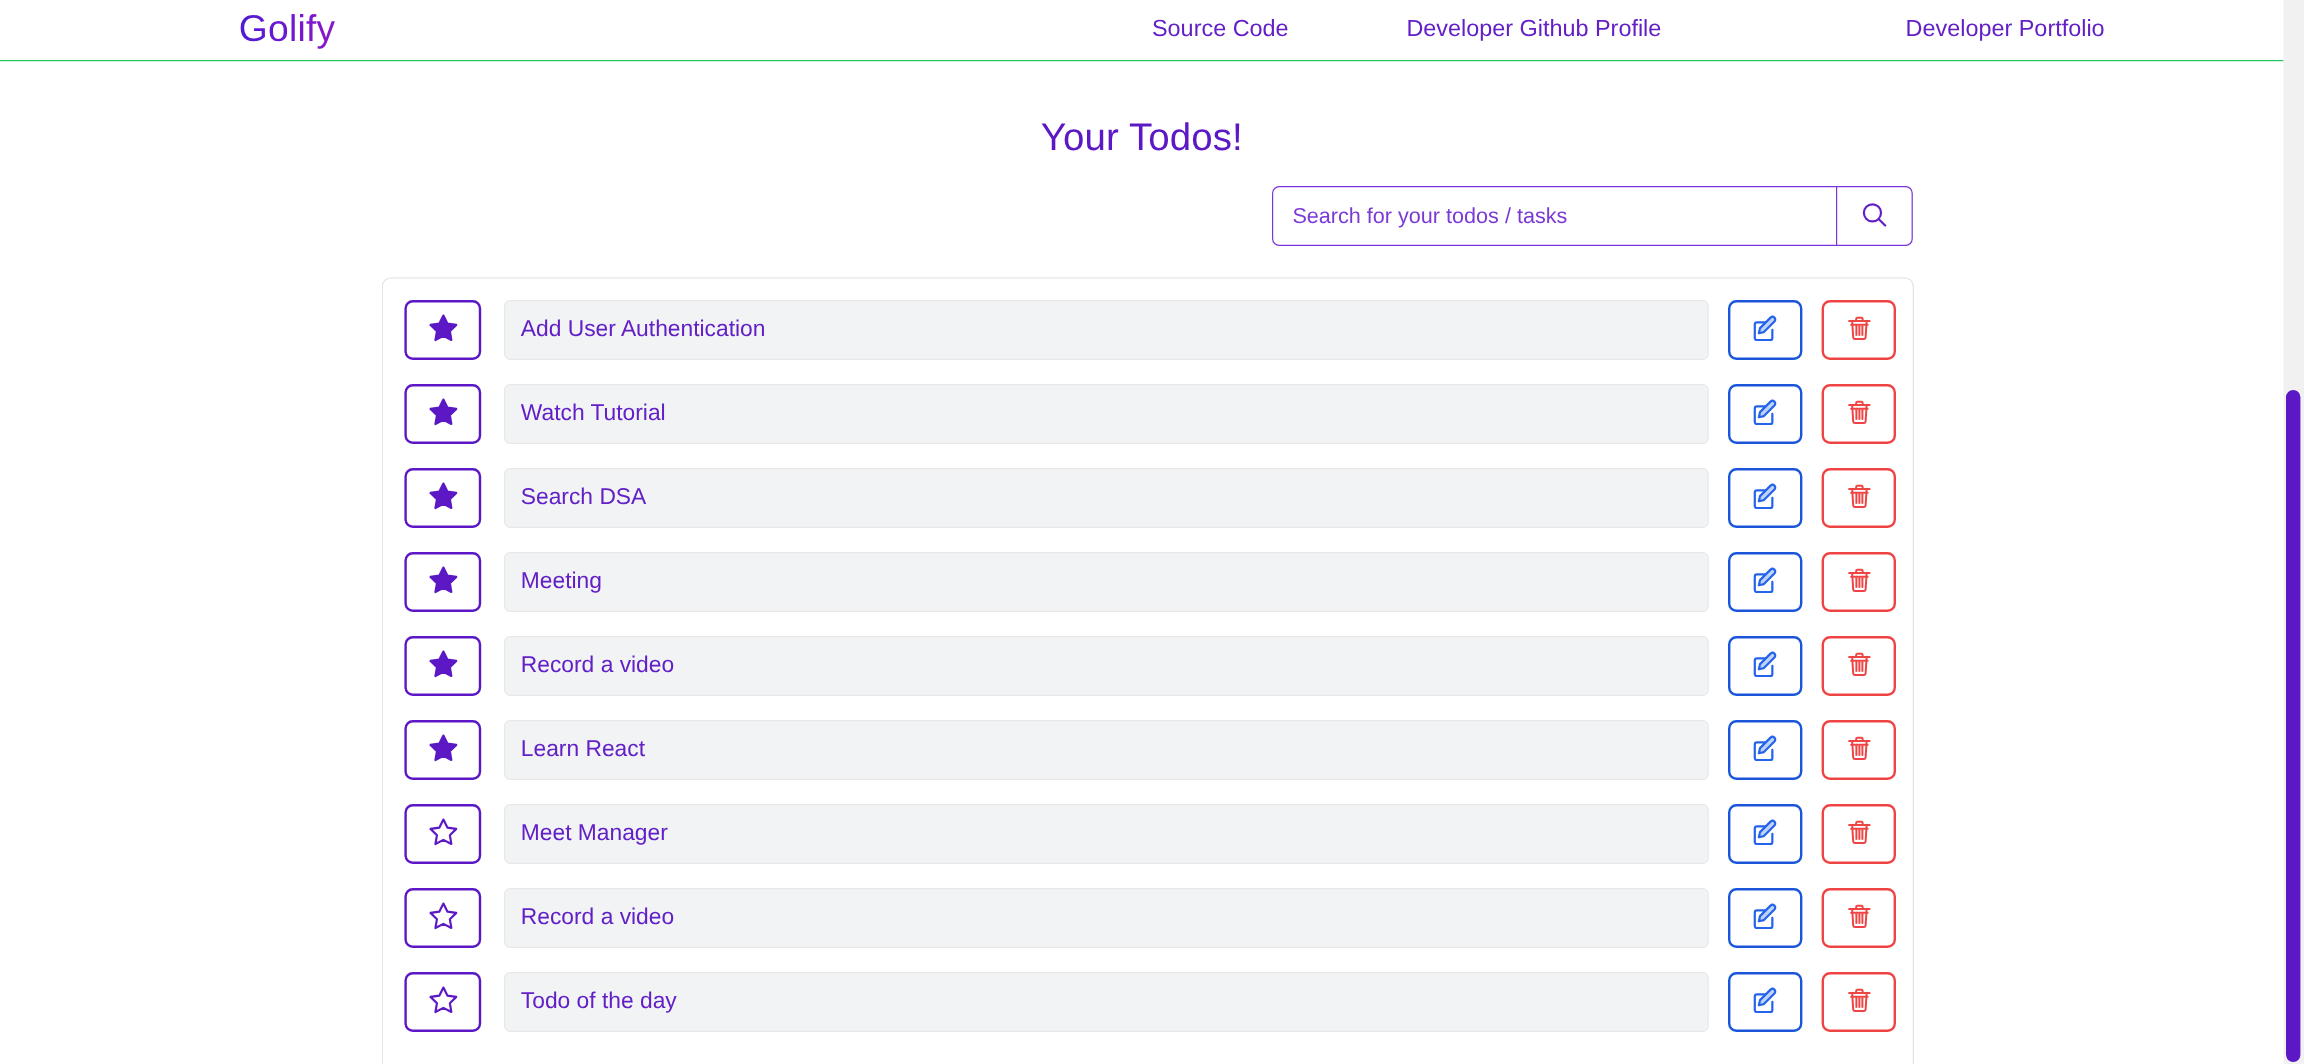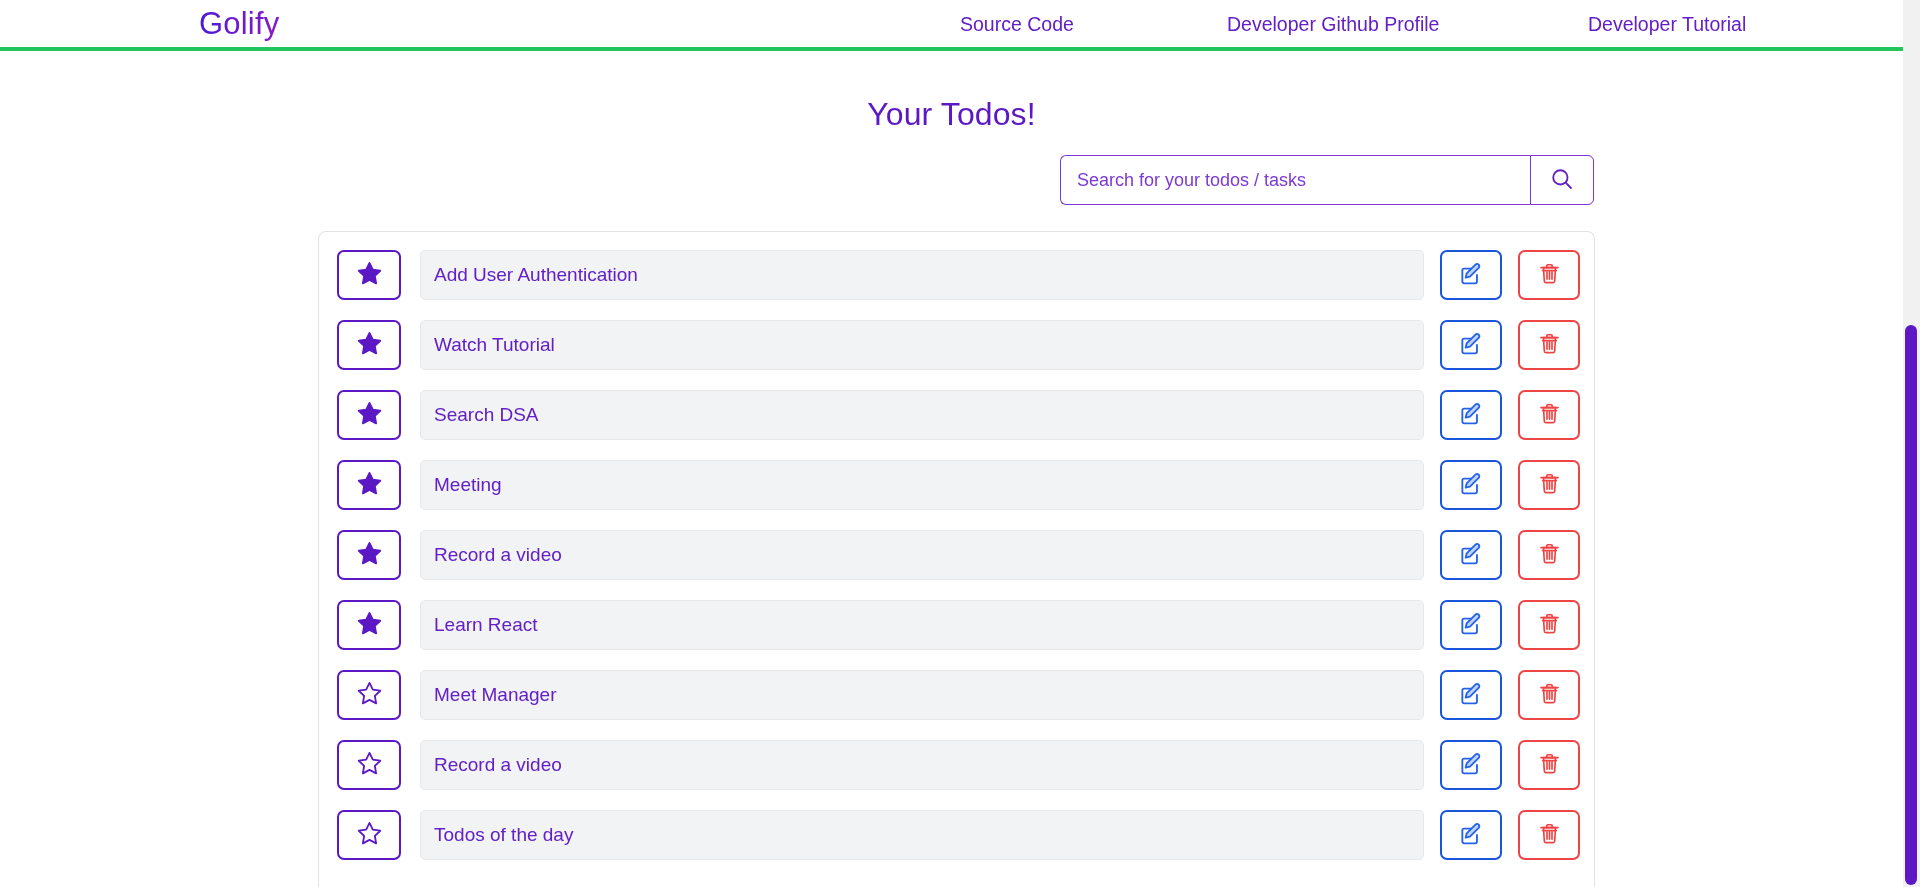--- a/index.html
+++ b/index.html
@@ -26,21 +26,21 @@
     width: 12px; height: 560px;
     background: #5b18c4;
     border-radius: 7px;
   }
 
   
   #navbar {
     position: relative;
     height: 51px;
     width: 1903px;
-    border-bottom: 4px solid #22c55e;
+    border-bottom: 1px solid #22c55e;
     background: #fff;
   }
   #brand {
     position: absolute;
     left: 199px; top: 0px;
     height: 50px;
     line-height: 48px;
     font-size: 31px;
     font-weight: 400;
     letter-spacing: .2px;
@@ -55,21 +55,21 @@
     position: absolute;
     top: 0; height: 50px;
     line-height: 48px;
     font-size: 19.5px;
     color: #6320c6;
     text-decoration: none;
     white-space: nowrap;
     cursor: pointer;
   }
   #nav-0 { left: 960px; text-align: right; }
-  #nav-1 { left: 1227px; }
+  #nav-1 { left: 1172px; }
   #nav-2 { left: 1588px; }
 
   
   #page-title {
     position: absolute;
     top: 75px; left: 0;
     width: 1903px;
     text-align: center;
     font-size: 32px;
     font-weight: normal;
@@ -168,21 +168,21 @@
   .edit-btn { border: 2px solid #1a56db; }
   .del-btn  { border: 2px solid #ef4444; }
 </style>
 </head>
 <body>
 
 <div id="navbar">
   <div id="brand">Golify</div>
   <a class="nav-link" id="nav-0">Source Code</a>
   <a class="nav-link" id="nav-1">Developer Github Profile</a>
-  <a class="nav-link" id="nav-2">Developer Tutorial</a>
+  <a class="nav-link" id="nav-2">Developer Portfolio</a>
 </div>
 
 <h1 id="page-title">Your Todos!</h1>
 
 <div id="search-wrap">
   <input id="search-input" type="text" placeholder="Search for your todos / tasks" style="">
   <button id="search-button">
     <span>
       <svg width="26" height="26" viewBox="0 0 24 24" fill="none" stroke="#6320c6" stroke-width="1.7" stroke-linecap="round">
         <circle cx="10.5" cy="10.5" r="6.6"></circle>
@@ -393,21 +393,21 @@
             <path d="M5.4 9.2h13.2"></path>
           </svg></span>
       </button>
     </div>
     <div class="todo-row">
       <button class="star-btn">
         <span><svg width="27" height="27" viewBox="0 0 24 24">
             <path d="M12 2.6l2.95 5.98 6.6.96-4.78 4.66 1.13 6.57L12 17.67 6.1 20.77l1.13-6.57L2.45 9.54l6.6-.96z" stroke="#5b18c4" stroke-width="1.6" stroke-linejoin="round" fill="none"></path>
           </svg></span>
       </button>
-      <div class="todo-text">Todos of the day</div>
+      <div class="todo-text">Todo of the day</div>
       <button class="act-btn edit-btn">
         <span><svg width="26" height="26" viewBox="0 0 24 24" fill="none" stroke="#2563eb" stroke-width="1.7" stroke-linecap="round" stroke-linejoin="round">
             <path d="M17.5 12.8V19a1.6 1.6 0 0 1-1.6 1.6H5.6A1.6 1.6 0 0 1 4 19V8.7a1.6 1.6 0 0 1 1.6-1.6h6.2"></path>
             <path d="M16.1 3.4a2.1 2.1 0 0 1 3 3L11 14.5l-3.9.9.9-3.9z" fill="#bfd3f7"></path>
           </svg></span>
       </button>
       <button class="act-btn del-btn">
         <span><svg width="25" height="25" viewBox="0 0 24 24" fill="none" stroke="#ef4444" stroke-width="1.6" stroke-linecap="round" stroke-linejoin="round">
             <path d="M3.8 6.3h16.4"></path>
             <path d="M9.4 6.3V4.6a1 1 0 0 1 1-1h3.2a1 1 0 0 1 1 1v1.7"></path>

